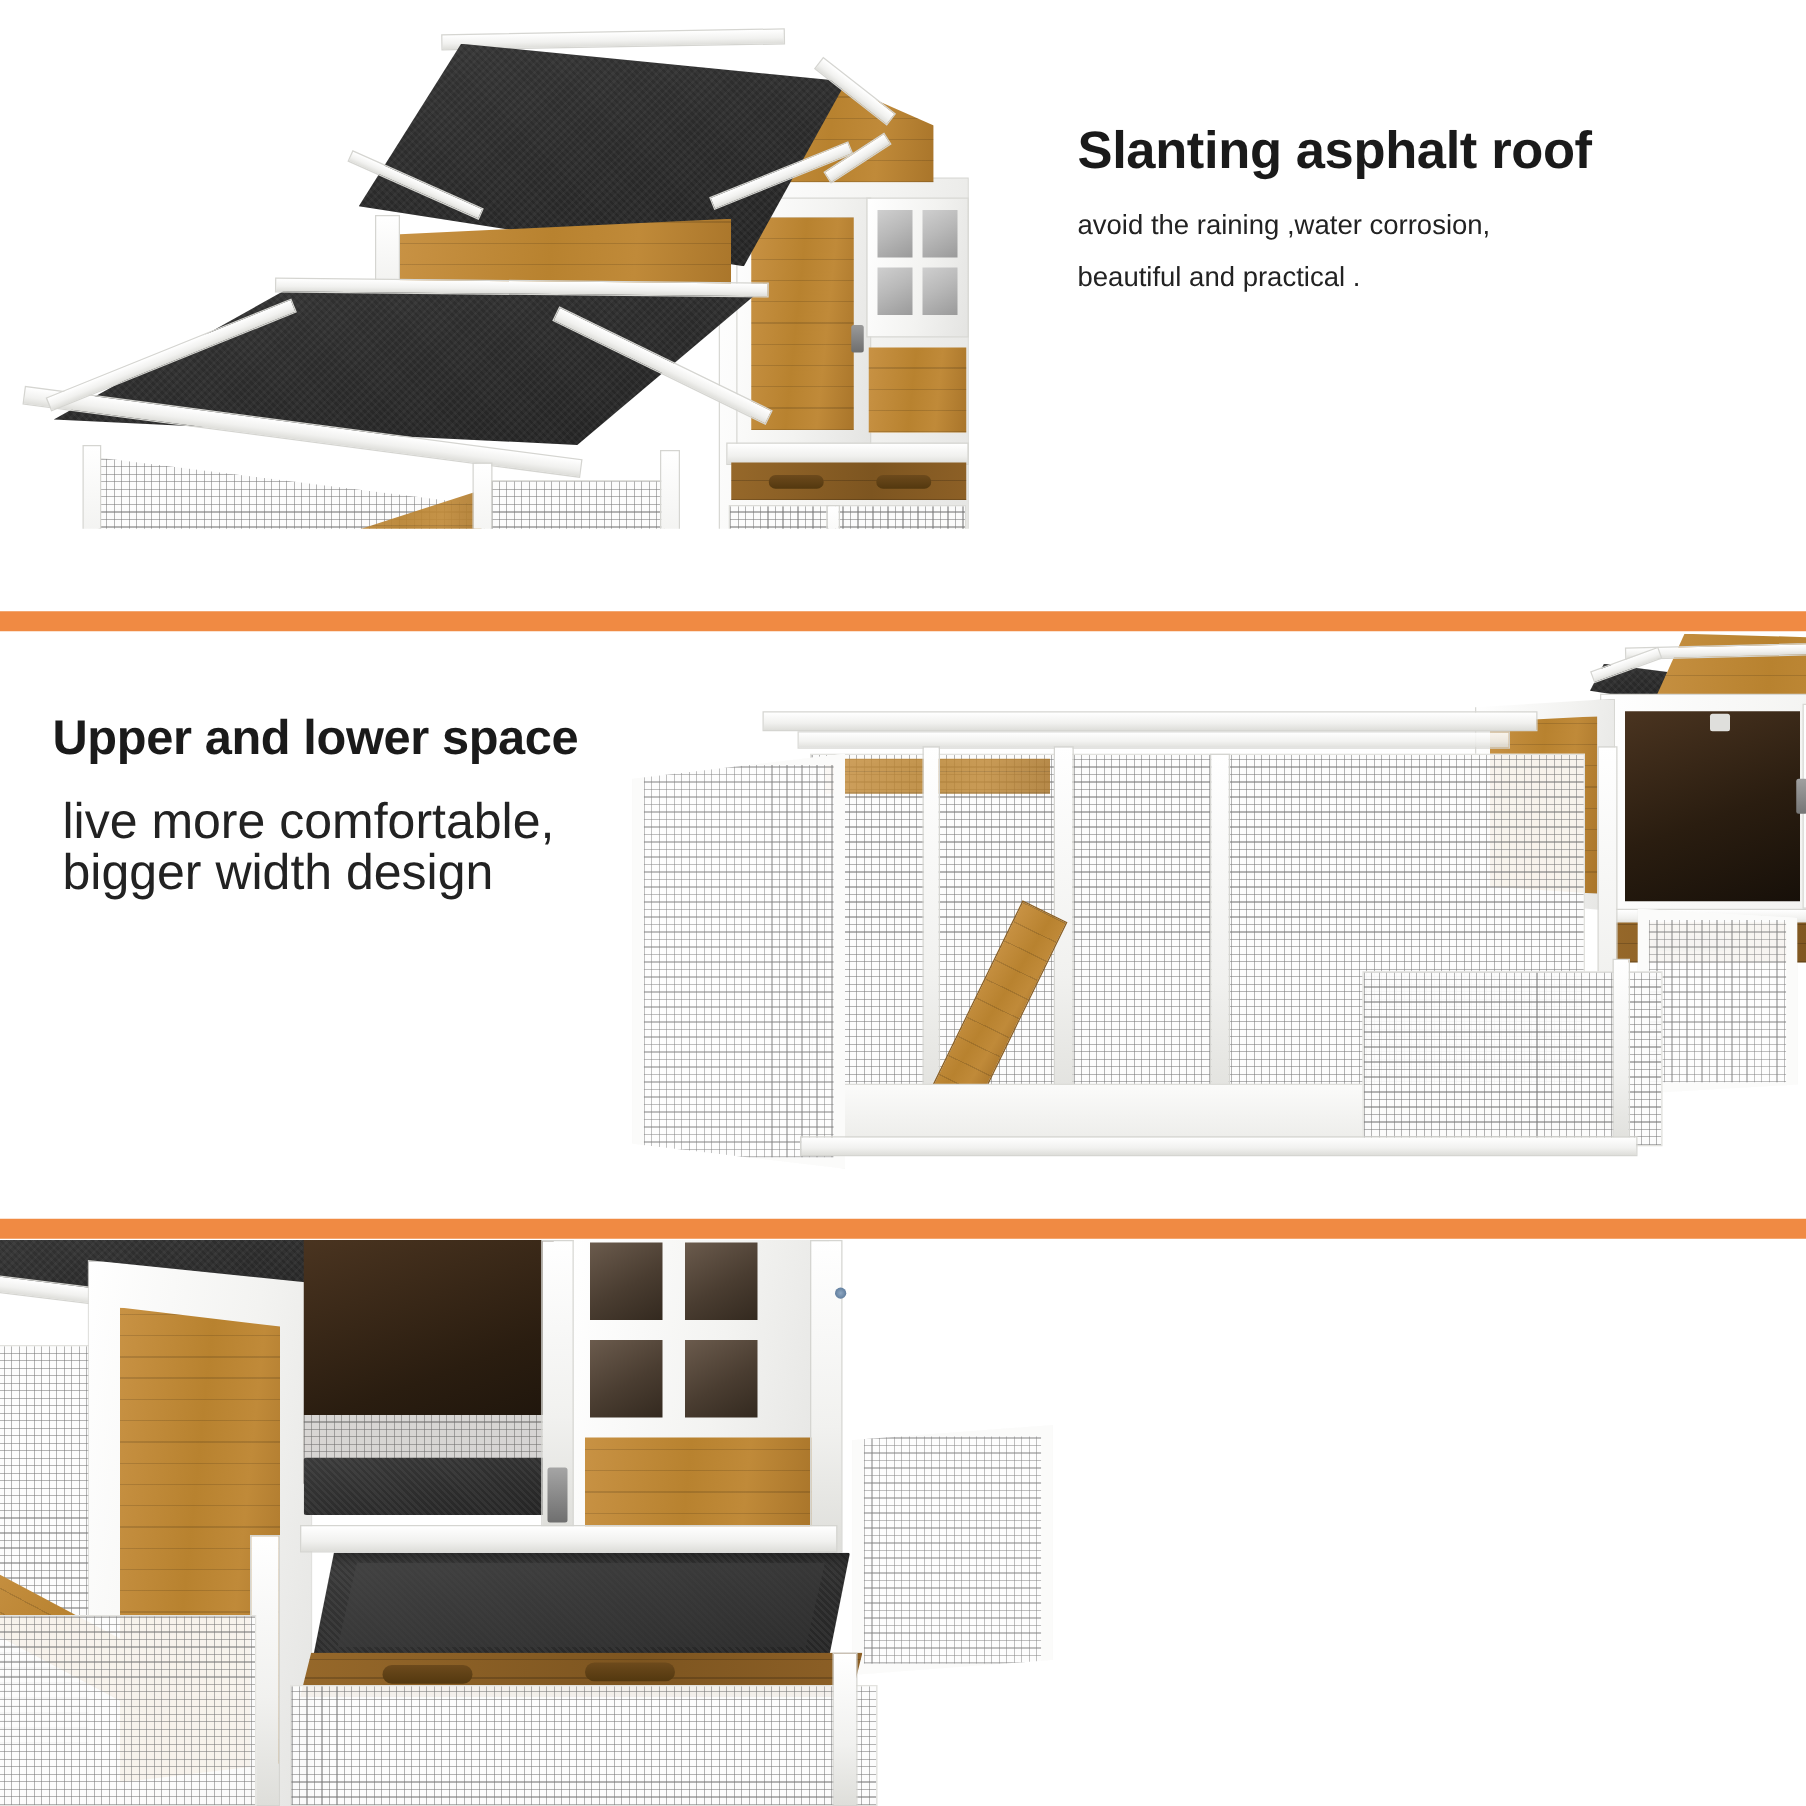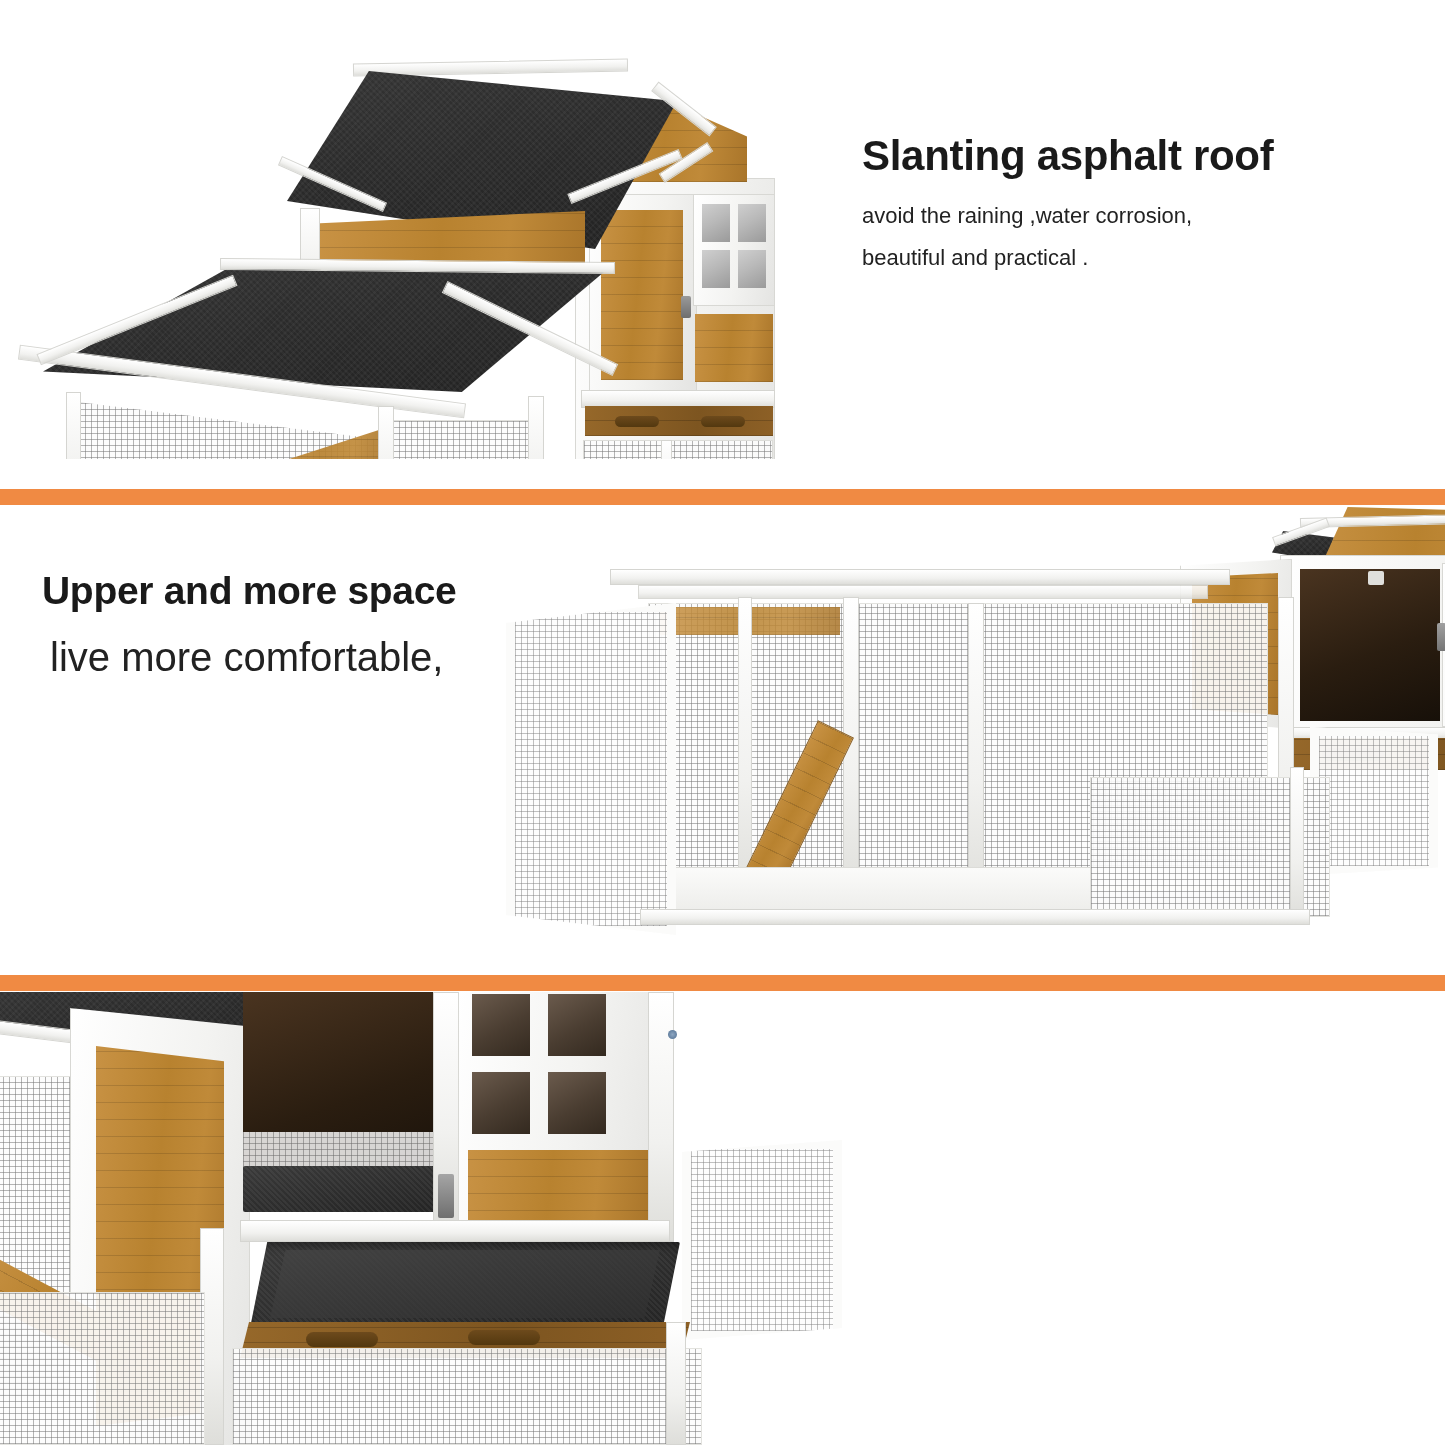--- a/index.html
+++ b/index.html
@@ -5,21 +5,21 @@
   html,body{margin:0;padding:0;background:#fff;}
   body{width:1445px;height:1445px;font-family:"Liberation Sans",sans-serif;
        -webkit-font-smoothing:antialiased;overflow:hidden;}
   .page{position:relative;width:1445px;height:1445px;background:#fff;overflow:hidden;}
 
   
   .divider{position:absolute;left:0;width:1445px;height:16px;}
 
   
   .panel{position:absolute;left:0;width:1445px;overflow:hidden;}
-  #panel-1{top:0;height:423px;margin-top:36px;}
+  #panel-1{top:0;height:423px;}
   #panel-2{top:505px;height:470px;}
   #panel-3{top:992px;height:453px;}
 
   
   .txt{position:absolute;}
   .headline{font-weight:bold;color:#1a1a1a;letter-spacing:-.3px;}
   .body{color:#222;font-weight:400;}
 
   #t1{left:862px;top:95px;width:560px;}
   #t1 .headline{font-size:42px;line-height:50px;}
@@ -150,23 +150,24 @@
         <div>beautiful and practical .</div>
       </div>
     </div>
   </div>
 
   <div class="divider" style="top:489px;background:#f08a43;"></div>
 
   <div class="panel" id="panel-2">
 
     <div class="txt" id="t2" style="top:62px;">
-      <div class="headline">Upper and more space</div>
+      <div class="headline">Upper and lower space</div>
       <div class="body">
         <div>live  more comfortable,</div>
+        <div>bigger width design</div>
       </div>
     </div>
 
     <div class="stage" style="left:490px;top:0;width:955px;height:470px;">
 
       <div style="position:absolute;left:770px;top:2px;width:330px;height:95px;">
         <div class="asphalt" style="position:absolute;left:12px;top:24px;width:62px;height:30px;
                     clip-path:polygon(18% 0,100% 22%,86% 100%,0 72%);"></div>
         <div class="wood" style="position:absolute;left:50px;top:0px;width:235px;height:68px;
                     clip-path:polygon(16% 0%,100% 8%,100% 100%,4% 92%);"></div>

